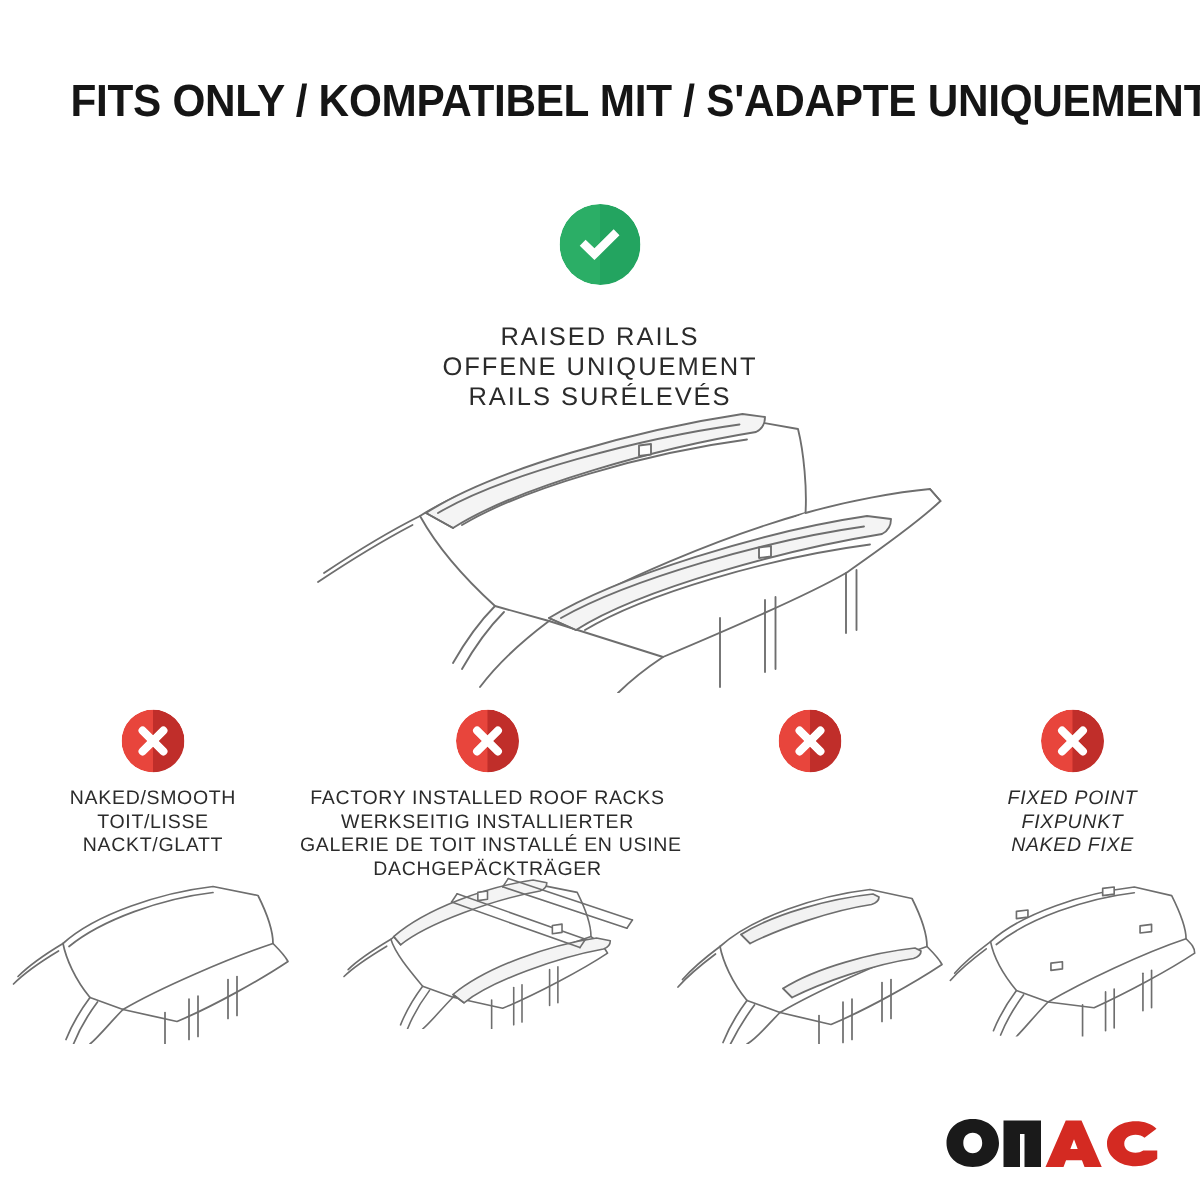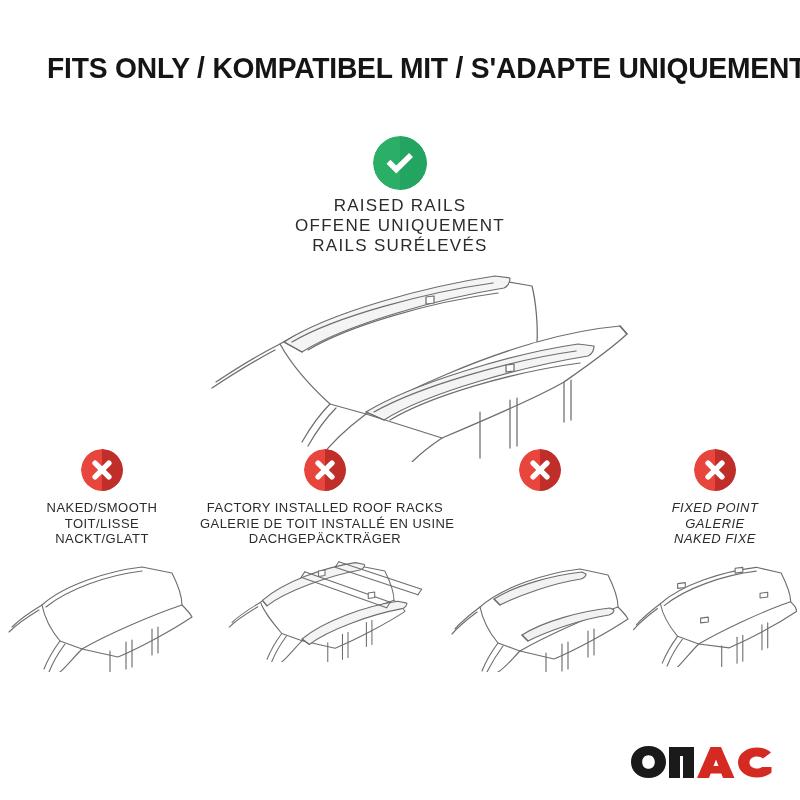--- a/index.html
+++ b/index.html
@@ -72,42 +72,42 @@
     justify-content: center;
     padding-top: 40px;
   }
   .badge-ok {
     width: 54px;
     height: 54px;
   }
   .primary-labels {
     width: 800px;
     text-align: center;
-    margin-top: 6px;
+    margin-top: 25px;
     font-size: 17px;
     line-height: 20px;
     font-weight: 400;
     letter-spacing: 1.3px;
     color: #2b2b2b;
   }
   .primary-labels div { white-space: nowrap; }
 
   .primary-art {
     position: absolute;
     left: 180px;
     top: 176px;
     width: 455px;
     height: 190px;
   }
 
   
   .grid {
     position: absolute;
     left: 0;
-    top: 437px;
+    top: 461px;
     width: 800px;
     height: 250px;
   }
   .col {
     position: absolute;
     top: 0;
     height: 250px;
   }
   .col-badge-wrap {
     width: 100%;
@@ -279,20 +279,21 @@
           <path d="M21 0 A21 21 0 0 1 42 21 L42 42 L21 42 Z" fill="#9E1B1B" opacity="0.55"></path>
           <g fill="#FFFFFF">
             <rect x="8.5" y="18.3" width="25" height="5.4" rx="2.7" transform="rotate(45 21 21)"></rect>
             <rect x="8.5" y="18.3" width="25" height="5.4" rx="2.7" transform="rotate(-45 21 21)"></rect>
           </g>
         </svg>
       </div>
     </div>
     <div class="col-labels">
       <div>FACTORY INSTALLED ROOF RACKS</div>
+      <div>WERKSEITIG INSTALLIERTER</div>
       <div>GALERIE DE TOIT INSTALLÉ EN USINE</div>
       <div>DACHGEPÄCKTRÄGER</div>
     </div>
     <div class="col-art art">
       <svg viewBox="0 0 250 125">
         <g fill="none" stroke="#6E6E6E" stroke-width="1.15" stroke-linejoin="round" stroke-linecap="round">
           <path d="M55 60 C78 40 124 24 160 20 L190 26 C196 38 200 50 200 58
                    C170 68 124 88 100 102 L78 94 C68 82 58 70 55 60 Z" fill="#FFFFFF"></path>
           <path d="M200 58 C206 62 210 66 212 70 C194 82 160 100 136 110 L100 102"></path>
 
@@ -383,21 +384,21 @@
           <path d="M21 0 A21 21 0 0 1 42 21 L42 42 L21 42 Z" fill="#9E1B1B" opacity="0.55"></path>
           <g fill="#FFFFFF">
             <rect x="8.5" y="18.3" width="25" height="5.4" rx="2.7" transform="rotate(45 21 21)"></rect>
             <rect x="8.5" y="18.3" width="25" height="5.4" rx="2.7" transform="rotate(-45 21 21)"></rect>
           </g>
         </svg>
       </div>
     </div>
     <div class="col-labels">
       <div>FIXED POINT</div>
-      <div>GALERIE</div>
+      <div>FIXPUNKT</div>
       <div>NAKED FIXE</div>
     </div>
     <div class="col-art art">
       <svg viewBox="0 0 170 120">
         <g fill="none" stroke="#6E6E6E" stroke-width="1.15" stroke-linejoin="round" stroke-linecap="round">
           <path d="M28 54 C50 34 94 20 128 16 L154 22 C160 34 164 44 164 52
                    C134 62 92 82 68 96 L46 88 C36 76 30 64 28 54 Z" fill="#FFFFFF"></path>
           <path d="M164 52 C168 56 170 58 170 62 C152 74 122 90 100 100 L68 96"></path>
           <path d="M32 56 C54 38 94 24 128 20"></path>
 

